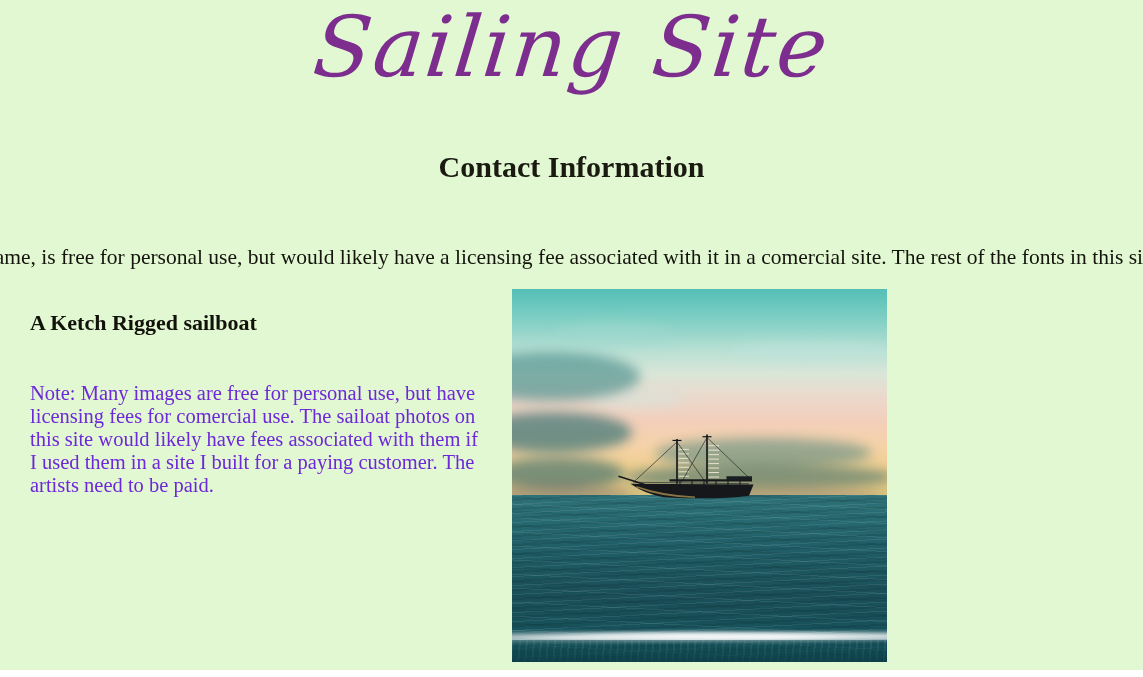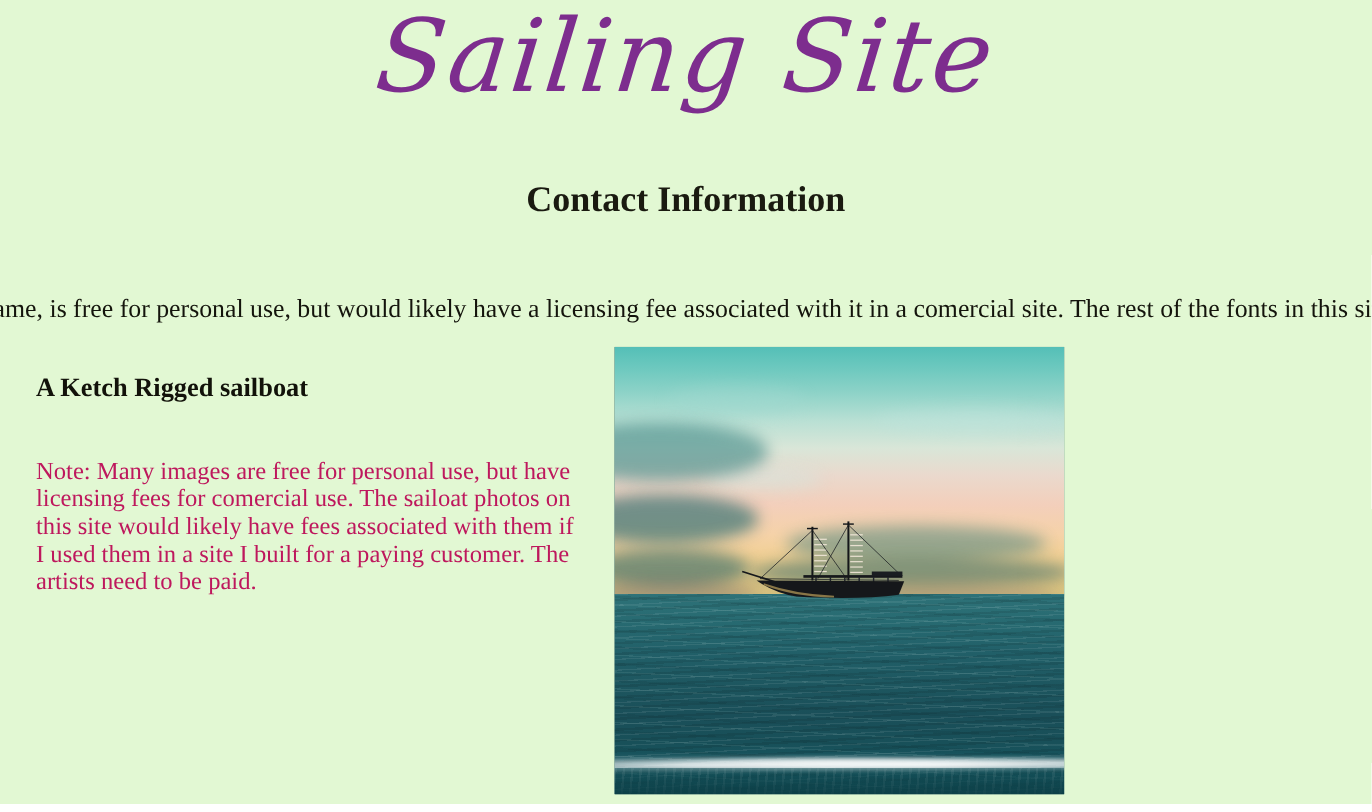--- a/index.html
+++ b/index.html
@@ -87,21 +87,21 @@
     font-family: "Liberation Serif", "DejaVu Serif", serif;
     font-size: 22px;
     font-weight: bold;
     color: #12120a;
   }
   .article-note {
     margin: 46px 0 0 0;
     font-family: "Liberation Serif", "DejaVu Serif", serif;
     font-size: 20.5px;
     line-height: 23px;
-    color: #be185d;
+    color: #6d28d9;
     width: 455px;
   }
 
   
   .photo-wrap {
     position: absolute;
     left: 512px;
     top: 0px;
     width: 375px;
     height: 373px;

